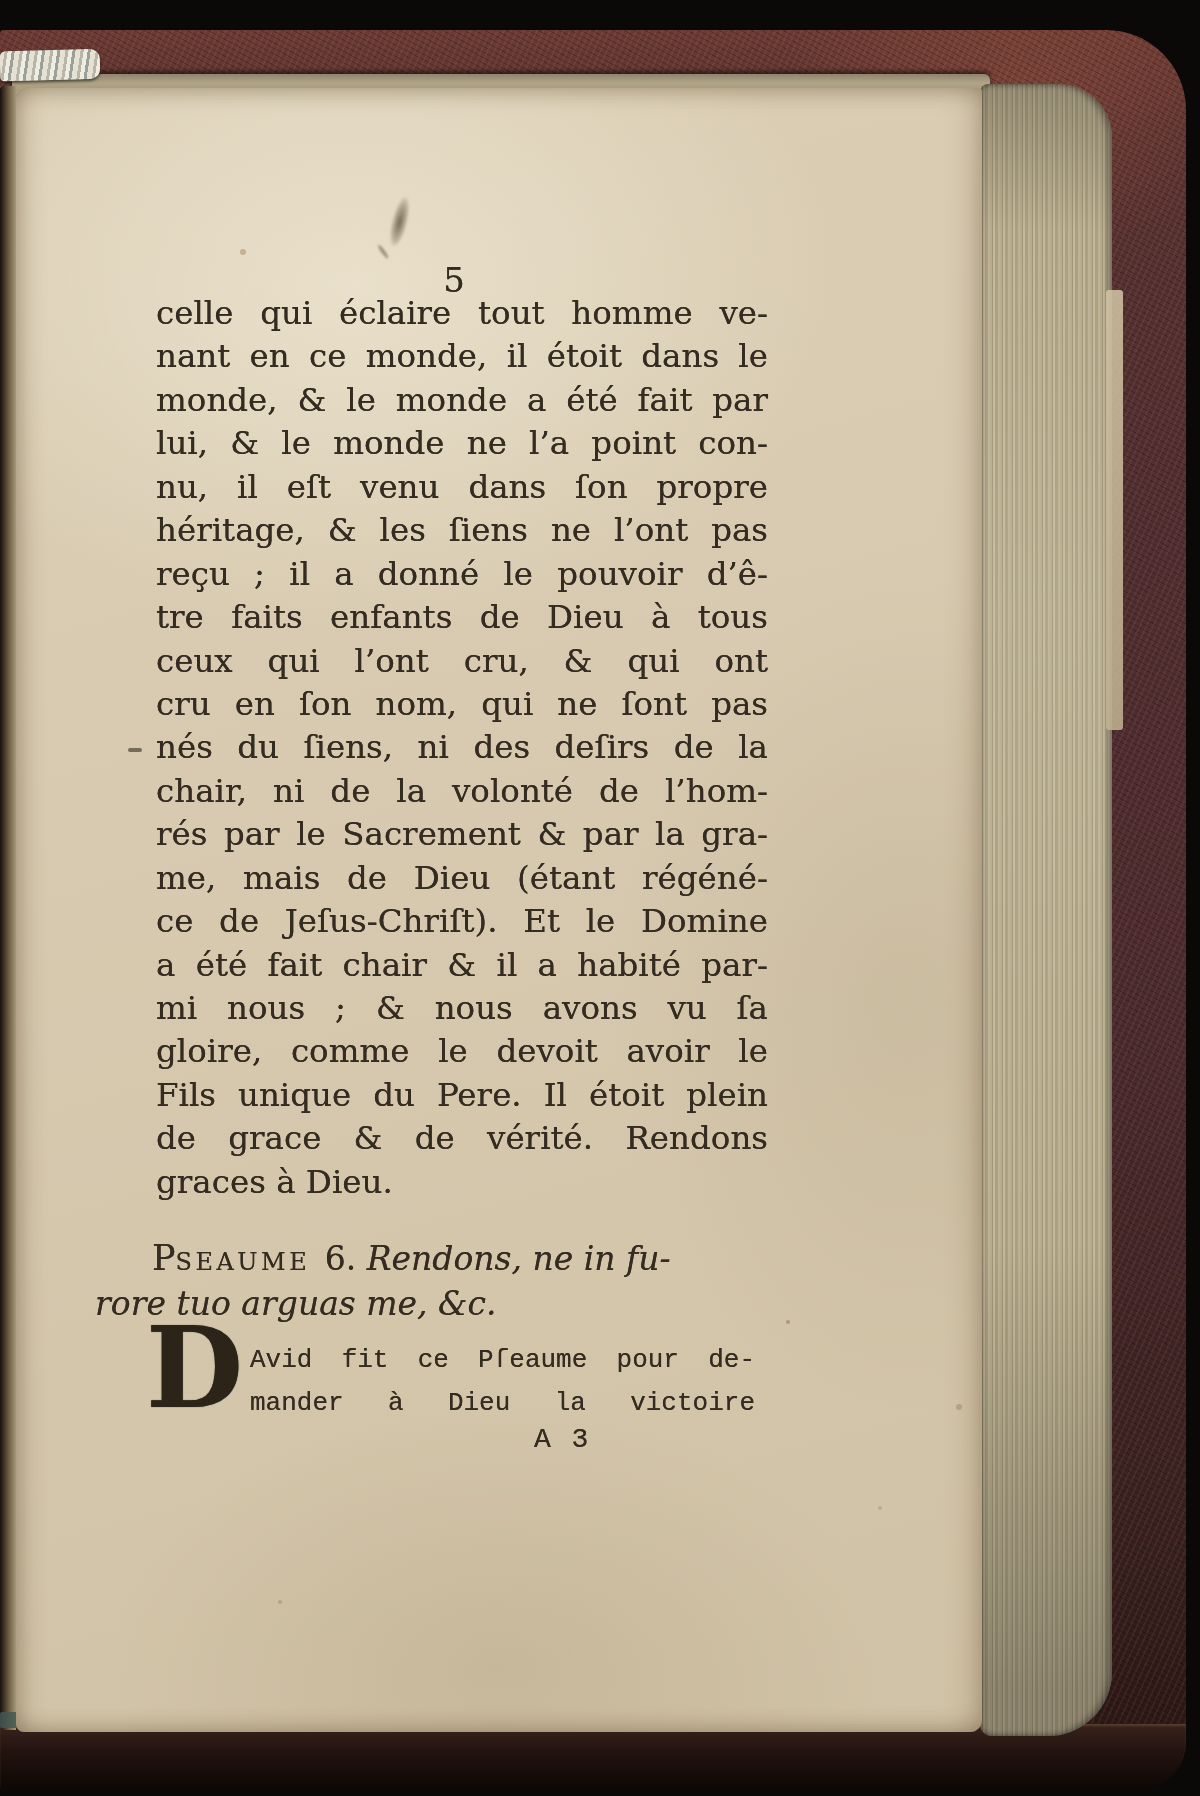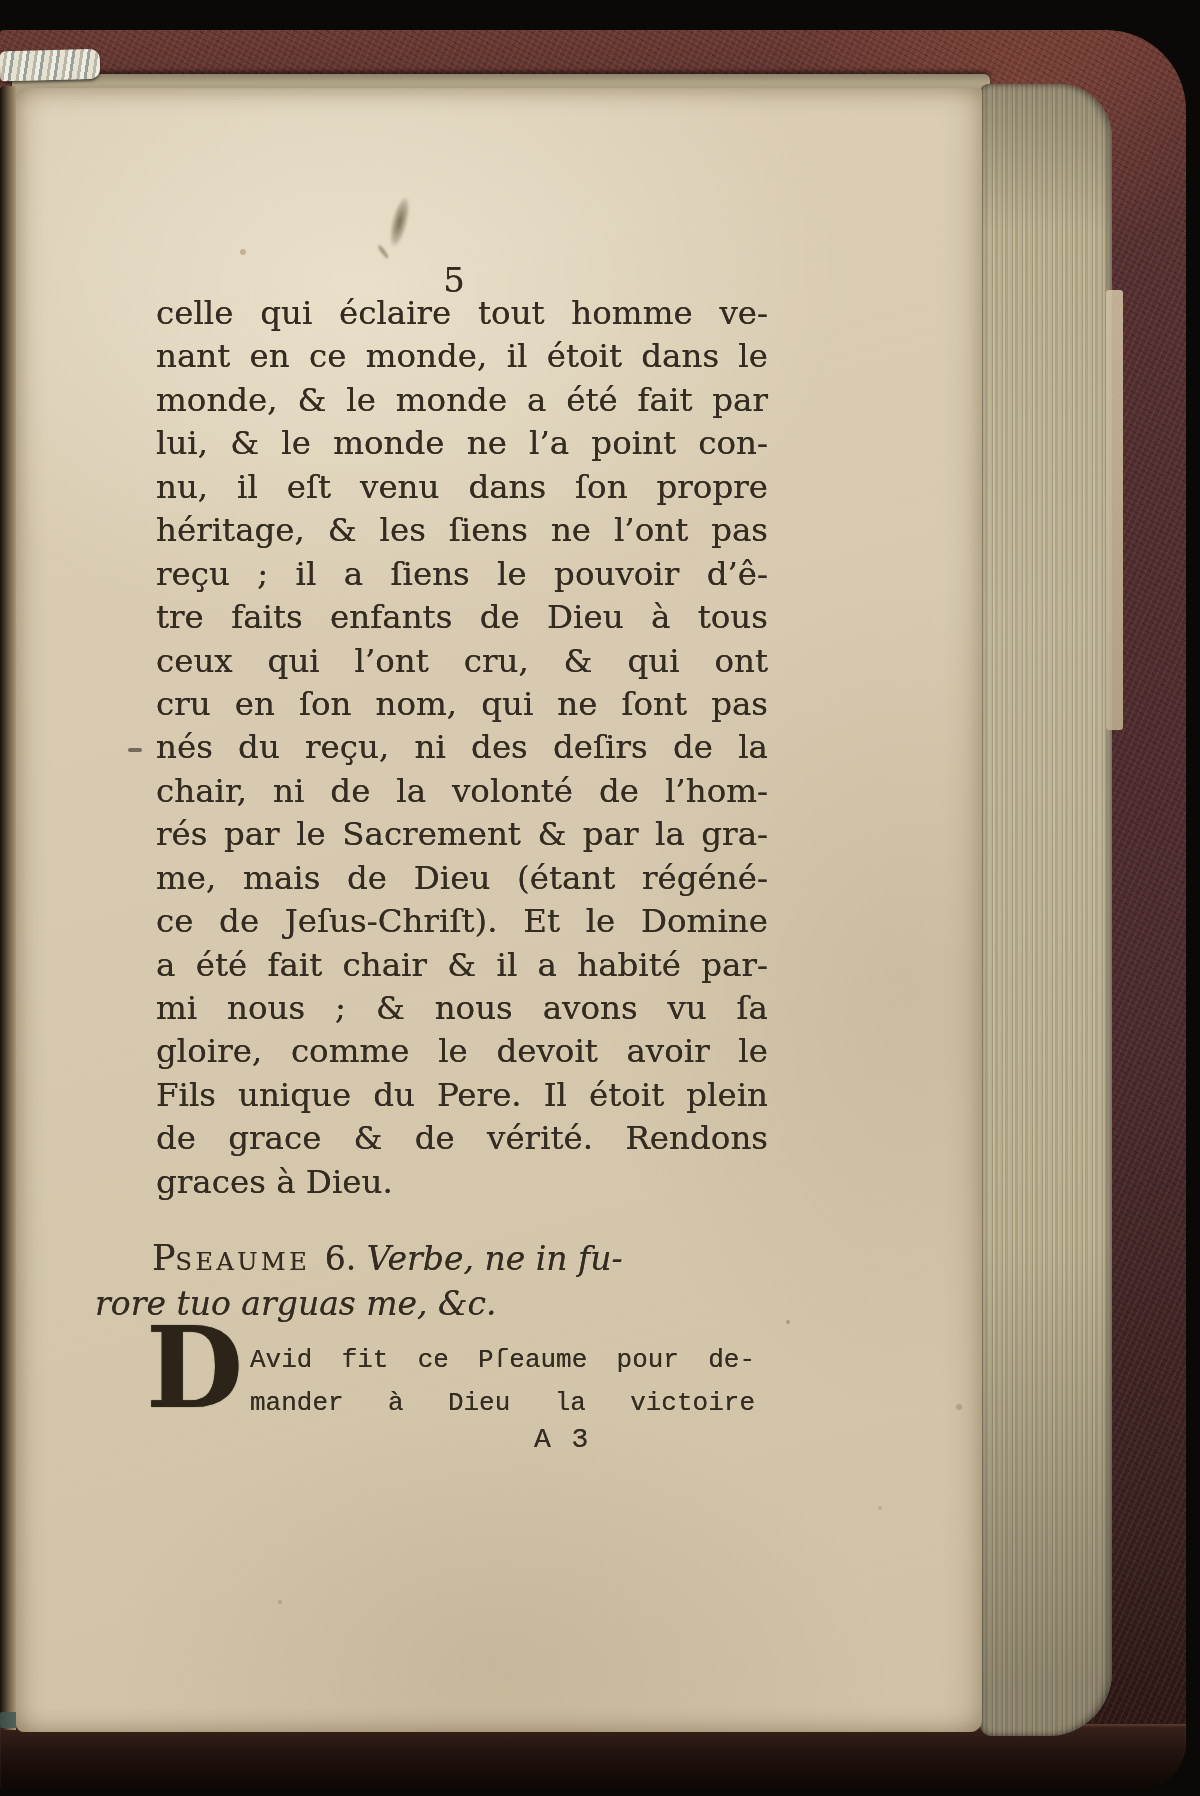--- a/index.html
+++ b/index.html
@@ -184,40 +184,40 @@
 
   <div class="pagenum ink">5</div>
 
   <div class="bodytext ink">
     <div class="bl">celle qui éclaire tout homme ve-</div>
     <div class="bl">nant en ce monde, il étoit dans le</div>
     <div class="bl">monde, &amp; le monde a été fait par</div>
     <div class="bl">lui, &amp; le monde ne l’a point con-</div>
     <div class="bl">nu, il eſt venu dans ſon propre</div>
     <div class="bl">héritage, &amp; les ſiens ne l’ont pas</div>
-    <div class="bl">reçu ; il a ſiens le pouvoir d’ê-</div>
+    <div class="bl">reçu ; il a donné le pouvoir d’ê-</div>
     <div class="bl">tre faits enfants de Dieu à tous</div>
     <div class="bl">ceux qui l’ont cru, &amp; qui ont</div>
     <div class="bl">cru en ſon nom, qui ne ſont pas</div>
-    <div class="bl">nés du reçu, ni des deſirs de la</div>
+    <div class="bl">nés du ſiens, ni des deſirs de la</div>
     <div class="bl">chair, ni de la volonté de l’hom-</div>
     <div class="bl">rés par le Sacrement &amp; par la gra-</div>
     <div class="bl">me, mais de Dieu (étant régéné-</div>
     <div class="bl">ce de Jeſus-Chriſt). Et le Domine</div>
     <div class="bl">a été fait chair &amp; il a habité par-</div>
     <div class="bl">mi nous ; &amp; nous avons vu ſa</div>
     <div class="bl">gloire, comme le devoit avoir le</div>
     <div class="bl">Fils unique du Pere. Il étoit plein</div>
     <div class="bl">de grace &amp; de vérité. Rendons</div>
     <div class="bl last">graces à Dieu.</div>
   </div>
 
   <div class="margin-dash"></div>
 
-  <div class="heading1 ink"><span class="initP">P</span><span class="sc">SEAUME</span> <span class="num">6.</span> <span class="lat">Verbe, ne in fu-</span></div>
+  <div class="heading1 ink"><span class="initP">P</span><span class="sc">SEAUME</span> <span class="num">6.</span> <span class="lat">Rendons, ne in fu-</span></div>
   <div class="heading2 ink">rore tuo arguas me, &amp;c.</div>
 
   <div class="dropcap">D</div>
   <div class="intro ink">
     <div class="il">Avid fit ce Pſeaume pour de-</div>
     <div class="il">mander à Dieu la victoire</div>
   </div>
 
   <div class="signature ink">A 3</div>
 

